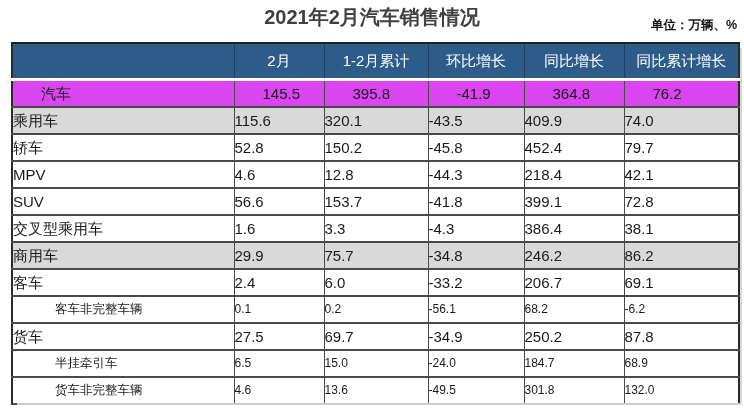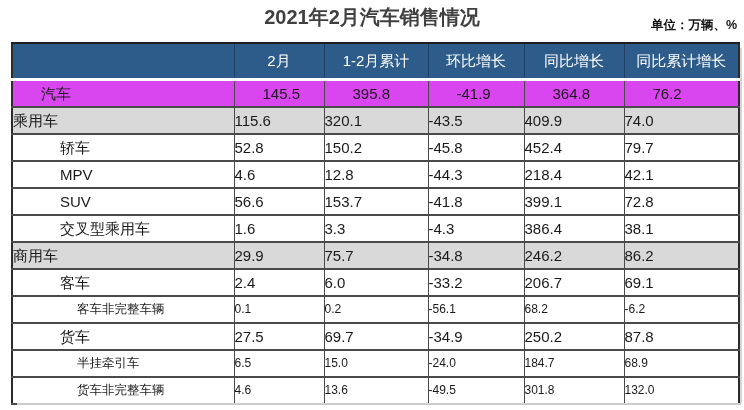--- a/index.html
+++ b/index.html
@@ -32,22 +32,22 @@
     height:25px;line-height:25px;padding:0;
     font-size:15px;color:#1a1a1a;background:#ffffff;
     border-left:1.5px solid #4a4a4a;border-right:1.5px solid #4a4a4a;
     border-top:2px solid #4a4a4a;border-bottom:2px solid #4a4a4a;
     white-space:nowrap;overflow:hidden;
   }
   td.num{text-align:left;padding-right:9px;}
   td.label{text-align:left;}
   td.ind-0{padding-left:4px;}
   td.ind-1{}
-  td.ind-2{padding-left:47px;margin-left:44px;}
-  td.ind-3{padding-left:64px;}
+  td.ind-2{margin-left:44px;}
+  td.ind-3{padding-left:42px;}
   tr.row-total td{background:#d946ef;padding-left:28px;}
   tr.row-group td{background:#D9D9D9;}
   tr.row-sub td{font-size:12px;}
   tr.row-sub td.label{font-size:12.5px;}
   .shadow-bottom{
     position:absolute;top:403px;left:17px;width:724px;height:2px;background:#cccccc;
   }
   .shadow-right{
     position:absolute;top:48px;left:740px;width:2px;height:355px;background:#d6d6d6;
   }

